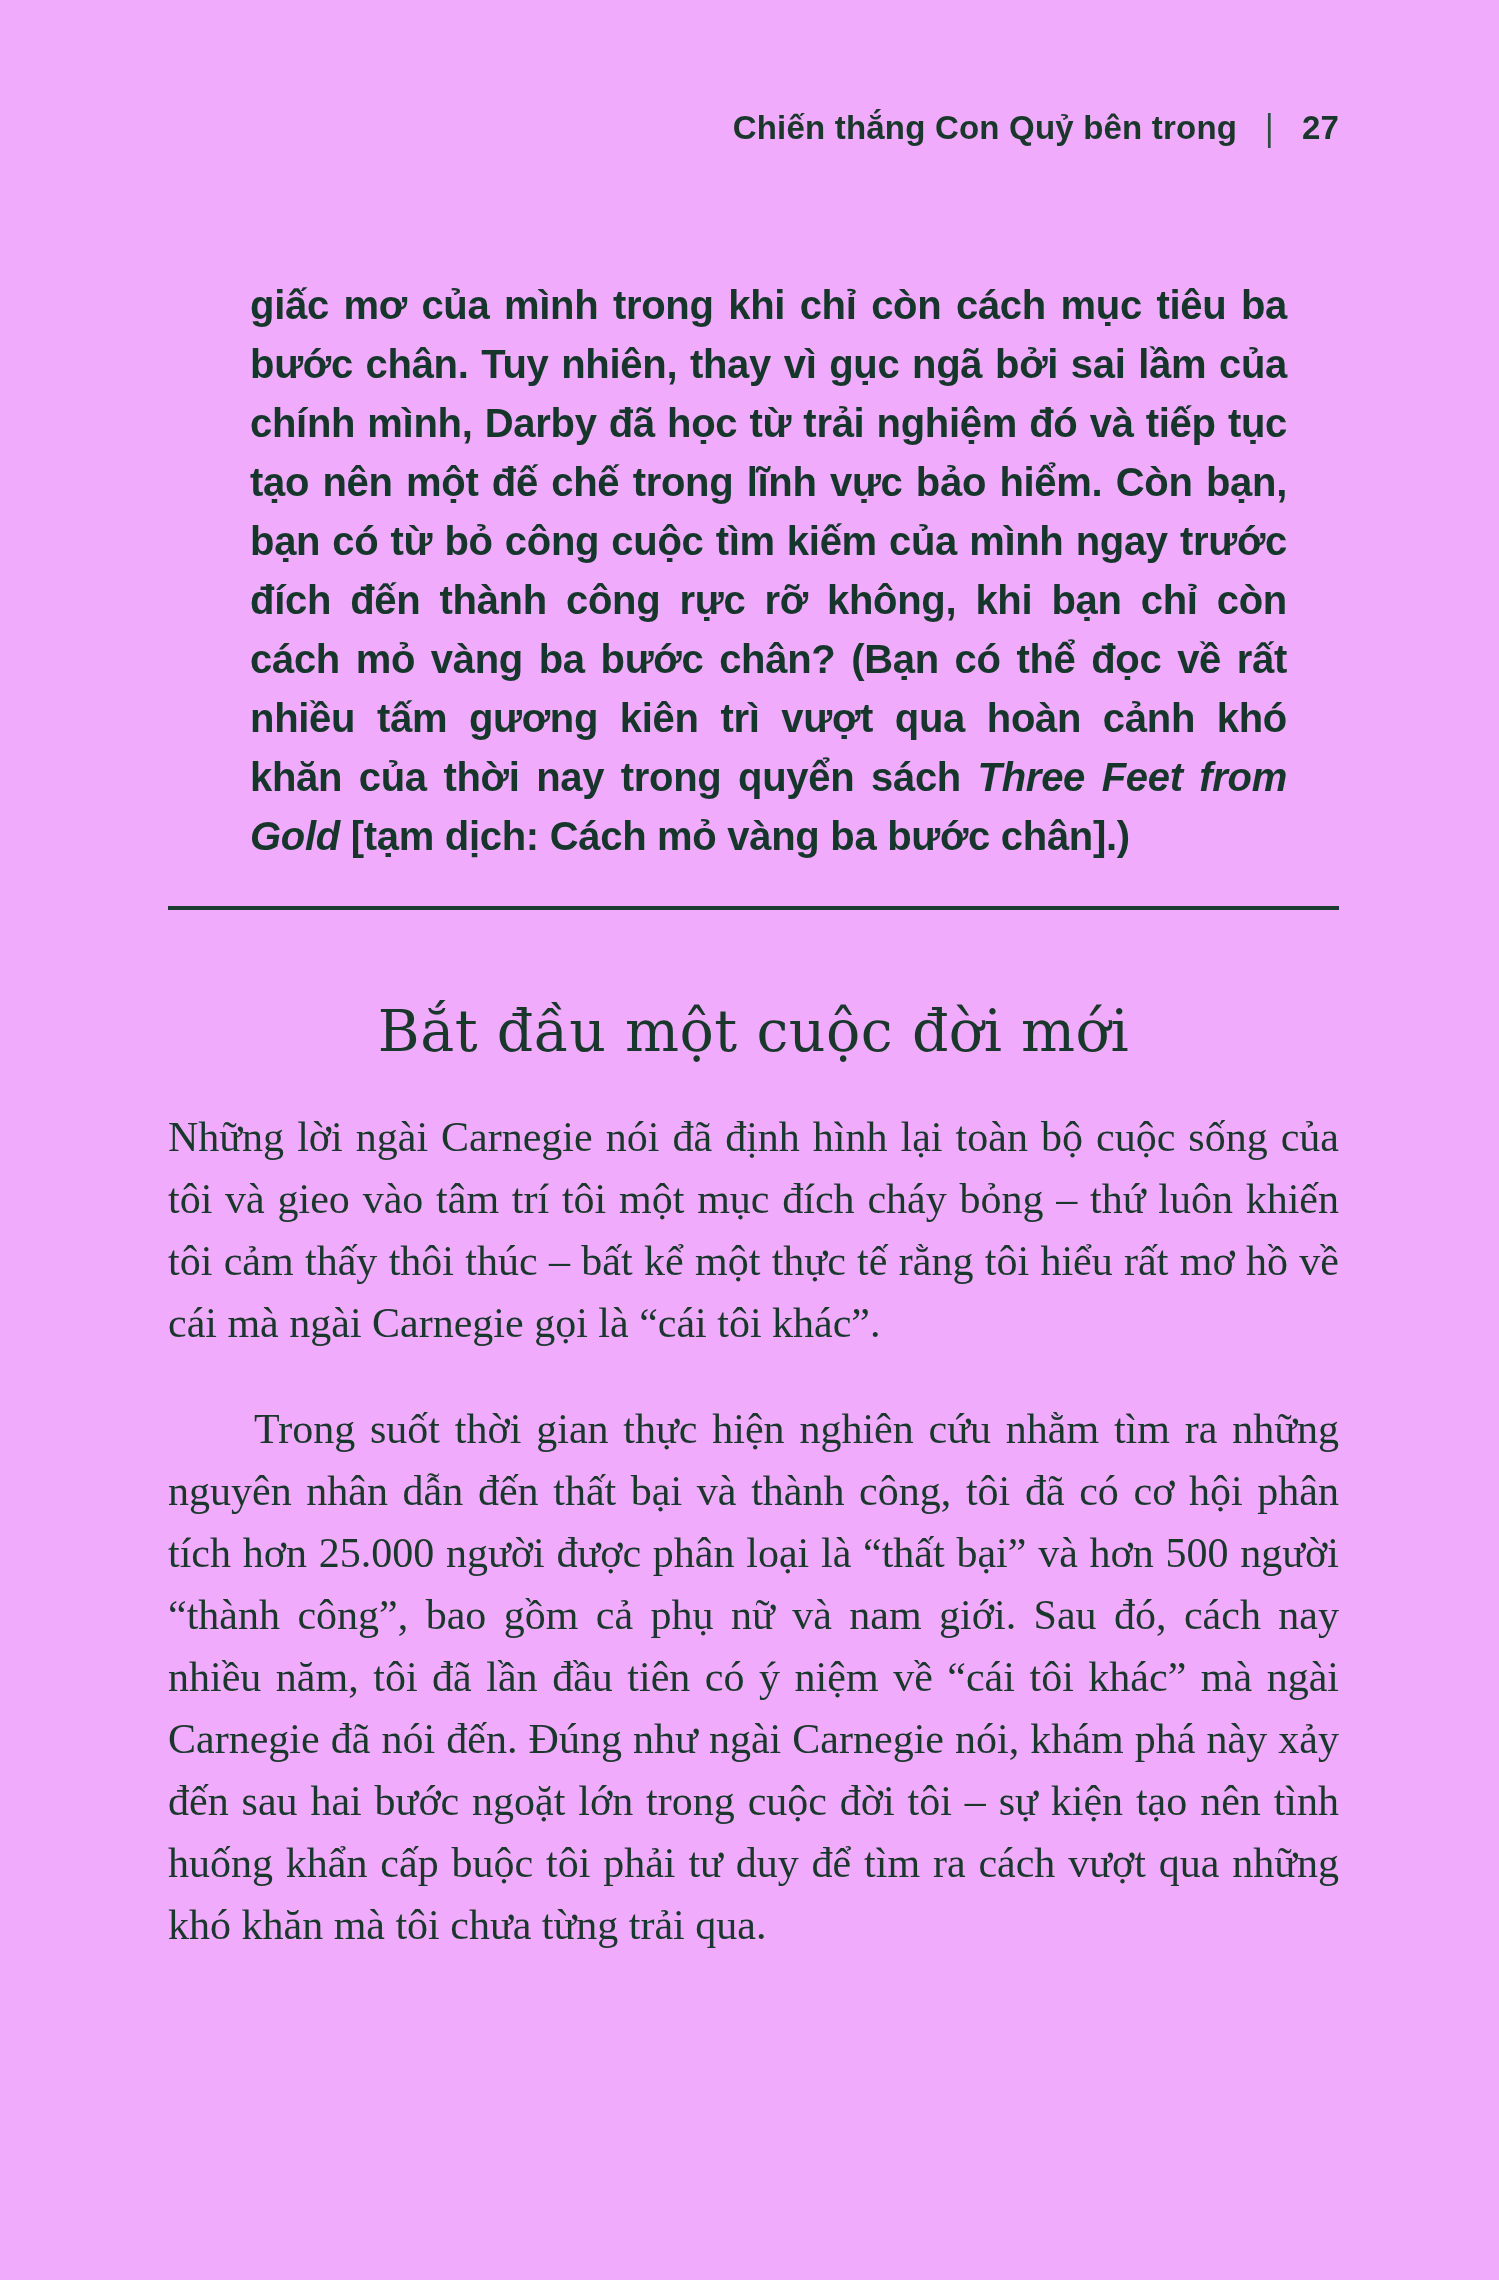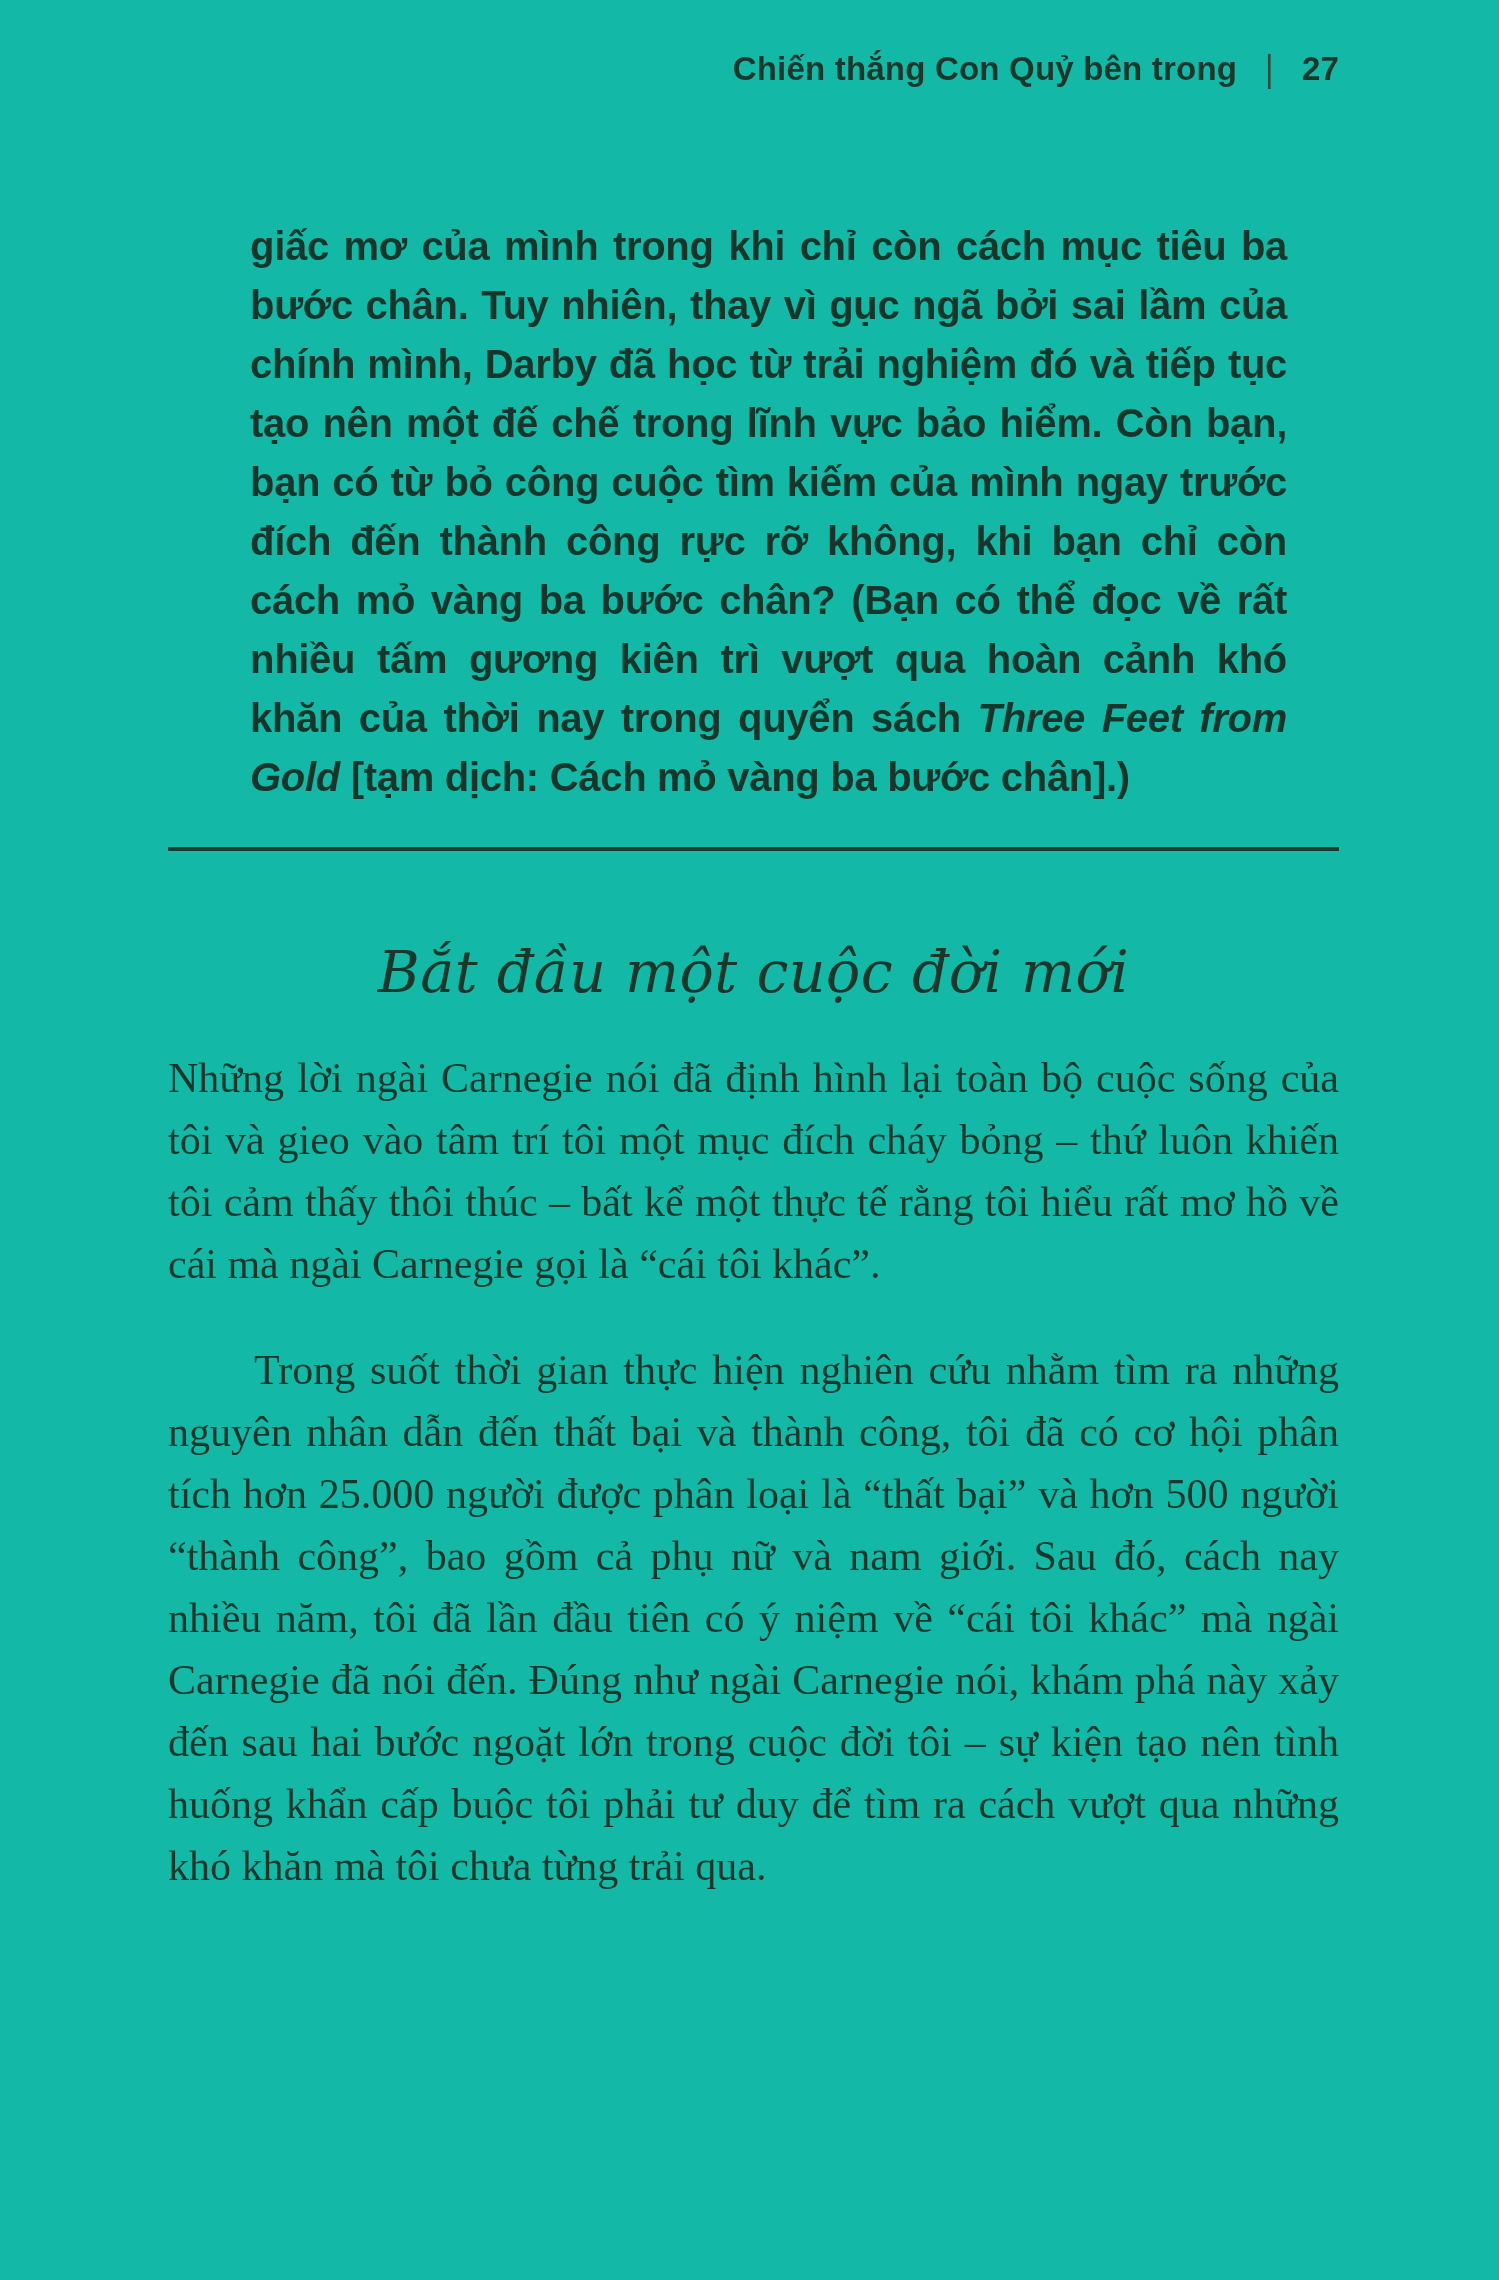--- a/index.html
+++ b/index.html
@@ -9,22 +9,22 @@
   body {
     width: 1499px;
     height: 2280px;
     background: #fdfdfb;
     overflow: hidden;
   }
   .page {
     box-sizing: border-box;
     width: 1499px;
     height: 2280px;
-    padding: 49px 160px 0 168px;
-    background: #14b8a6;
+    padding: 108px 160px 0 168px;
+    background: #f0abfc;
     color: #1a372c;
   }
   .running-head {
     text-align: right;
     font-family: "Liberation Sans", sans-serif;
     font-weight: 700;
     font-size: 33px;
     line-height: 40px;
     color: #1a372c;
     letter-spacing: 0.2px;
@@ -52,21 +52,20 @@
   .rule {
     border: none;
     border-top: 4px solid #1d3c31;
     margin: 40px 0 0 0;
     width: 100%;
   }
   .section-heading {
     margin: 86px 0 0 0;
     text-align: center;
     font-family: "DejaVu Serif", serif;
-    font-style: italic;
     font-weight: 500;
     font-size: 57px;
     line-height: 70px;
     color: #1a372c;
     letter-spacing: 0.5px;
   }
   .body-copy {
     font-family: Liberation Serif, serif;
     font-size: 42px;
     line-height: 62px;

